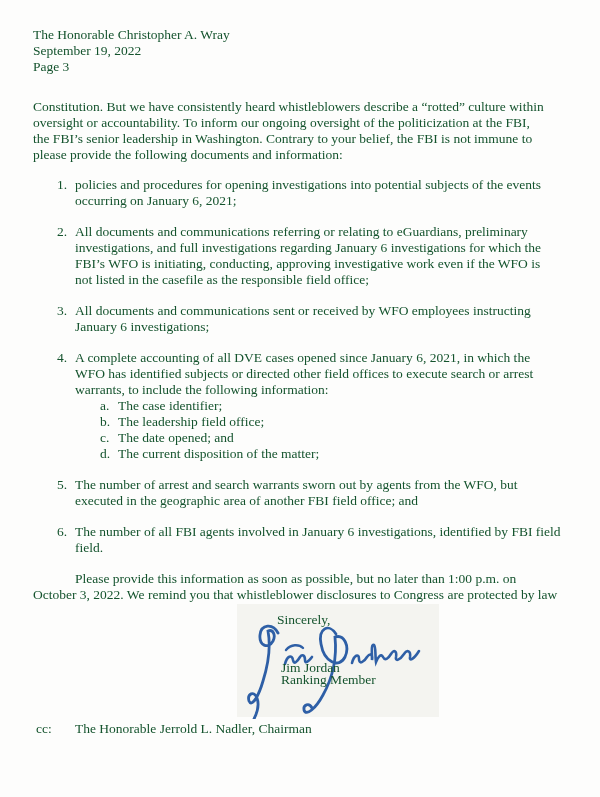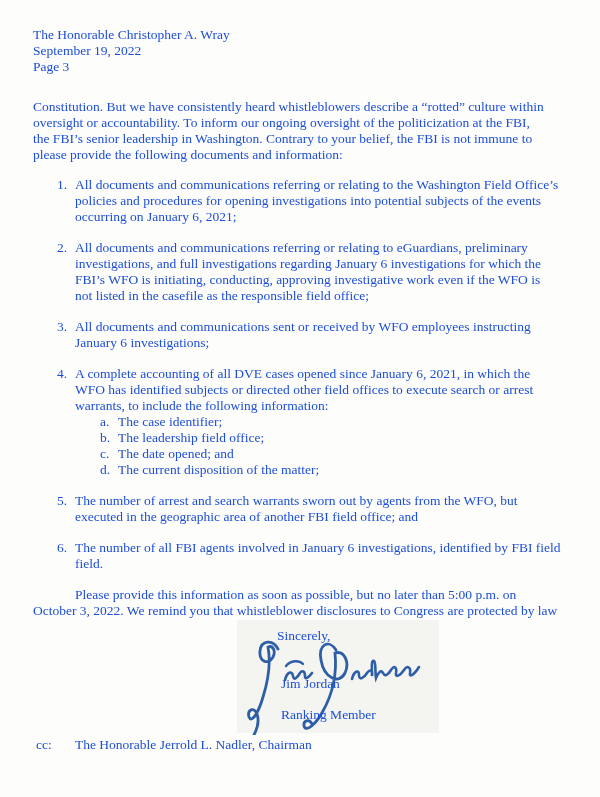--- a/index.html
+++ b/index.html
@@ -4,21 +4,21 @@
 <style>
   html, body { margin: 0; padding: 0; background: #ffffff; }
   .page {
     position: relative;
     width: 600px;
     height: 797px;
     background: #fdfdfc;
     font-family: "Liberation Serif", serif;
     font-size: 13.5px;
     line-height: 16px;
-    color: #1d4ed8;
+    color: #14532d;
     overflow: hidden;
   }
   .content { padding: 27px 33px 0 33px; }
   .line { white-space: nowrap; }
   .intro { margin-top: 24px; }
   .list { margin-top: 14px; }
   .list-item { position: relative; padding-left: 42px; margin-bottom: 15px; }
   .item-number { position: absolute; left: 24px; top: 0; }
   .sub-item { position: relative; padding-left: 43px; }
   .sub-letter { position: absolute; left: 25px; top: 0; }
@@ -26,21 +26,21 @@
   .closing .first-line { padding-left: 42px; }
   .signature-block { position: relative; height: 118px; }
   .scan-shade {
     position: absolute; left: 204px; top: 1px;
     width: 202px; height: 113px;
     background: #f4f4f0;
   }
   .salutation { position: absolute; left: 244px; top: 9px; }
   .signature-svg { position: absolute; left: 211px; top: 16px; }
   .signer-name { position: absolute; left: 248px; top: 57px; }
-  .signer-title { position: absolute; left: 248px; top: 88px; }
+  .signer-title { position: absolute; left: 248px; top: 69px; }
   .cc-row { display: flex; }
   .cc-label { margin-left: 3px; width: 39px; }
 </style>
 </head>
 <body>
 
 <div class="page">
   <div class="content">
 
     <div class="header">
@@ -53,21 +53,20 @@
       <div class="line">Constitution. But we have consistently heard whistleblowers describe a “rotted” culture within</div>
       <div class="line">oversight or accountability. To inform our ongoing oversight of the politicization at the FBI,</div>
       <div class="line">the FBI’s senior leadership in Washington. Contrary to your belief, the FBI is not immune to</div>
       <div class="line">please provide the following documents and information:</div>
     </div>
 
     <div class="list">
 
       <div class="list-item">
         <span class="item-number">1.</span>
-        <div class="line">All documents and communications referring or relating to the Washington Field Office’s</div>
         <div class="line">policies and procedures for opening investigations into potential subjects of the events</div>
         <div class="line">occurring on January 6, 2021;</div>
       </div>
 
       <div class="list-item">
         <span class="item-number">2.</span>
         <div class="line">All documents and communications referring or relating to eGuardians, preliminary</div>
         <div class="line">investigations, and full investigations regarding January 6 investigations for which the</div>
         <div class="line">FBI’s WFO is initiating, conducting, approving investigative work even if the WFO is</div>
         <div class="line">not listed in the casefile as the responsible field office;</div>
@@ -112,21 +111,21 @@
 
       <div class="list-item">
         <span class="item-number">6.</span>
         <div class="line">The number of all FBI agents involved in January 6 investigations, identified by FBI field</div>
         <div class="line">field.</div>
       </div>
 
     </div>
 
     <div class="closing">
-      <div class="line first-line">Please provide this information as soon as possible, but no later than 5:00 p.m. on</div>
+      <div class="line first-line">Please provide this information as soon as possible, but no later than 1:00 p.m. on</div>
       <div class="line">October 3, 2022. We remind you that whistleblower disclosures to Congress are protected by law</div>
     </div>
 
     <div class="signature-block">
       <div class="scan-shade"></div>
       <div class="salutation">Sincerely,</div>
 
       <svg class="signature-svg" width="192" height="100" viewBox="0 0 192 100" fill="none" aria-hidden="true">
 
         <path d="M 34 14 C 29 4, 17 5, 16 16 C 15 26, 24 31, 29 22 C 32 16, 29 10, 24 12 C 27 28, 24 46, 19 62 C 15 76, 8 89, 5 82 C 3 75, 10 71, 13 79 C 16 87, 13 94, 10 100" stroke-width="2.8" stroke-linecap="round" stroke="#2e5fa6"></path>

